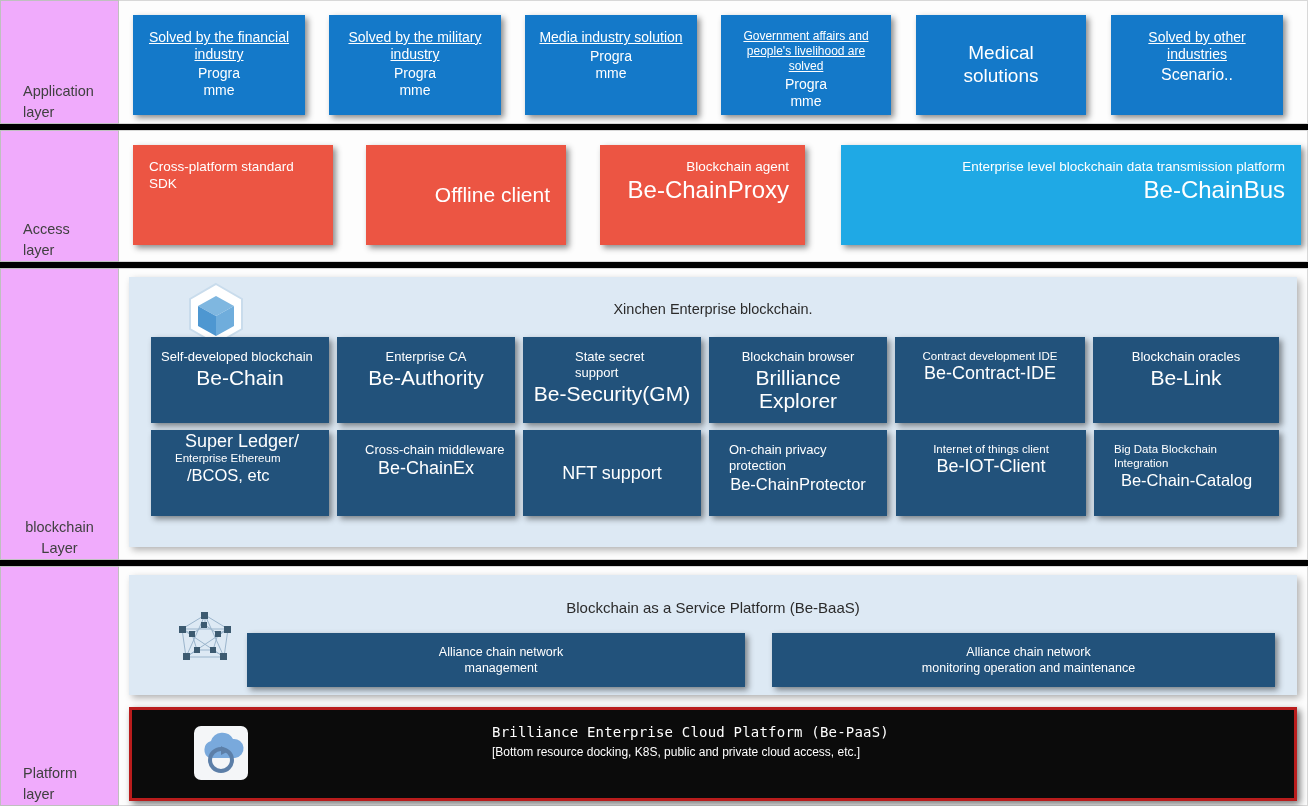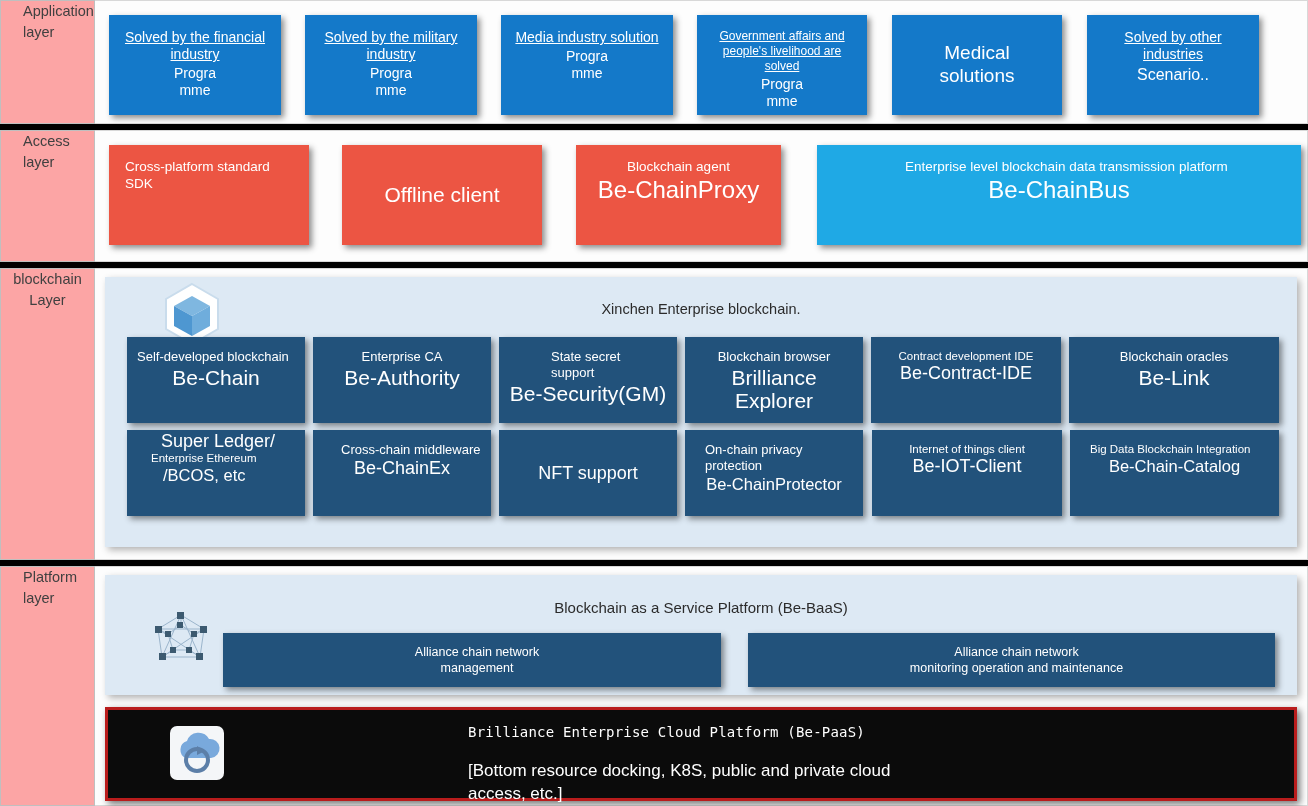--- a/index.html
+++ b/index.html
@@ -7,25 +7,25 @@
     width:1308px;height:806px;
     background:#000000;
     font-family:"Liberation Sans", sans-serif;
     overflow:hidden;
   }
   .canvas{position:relative;width:1308px;height:806px;background:#000;}
 
   
   .band{position:absolute;left:0;display:flex;}
   .label-cell{
-    width:95px;
-    background:#fca5a5;
+    width:119px;
+    background:#f0abfc;
     border:1px solid #BFBFBF;
     box-sizing:border-box;
-    display:flex;align-items:flex-start;
+    display:flex;align-items:flex-end;
     color:#404040;
     font-size:14.5px;
     line-height:1.45;
     padding-left:22px;
   }
   .label-cell.centered{justify-content:center;text-align:center;padding-left:0;}
   .content-cell{
     flex:1;
     background:#FDFDFD;
     border:1px solid #D8D8D8;
@@ -58,21 +58,21 @@
   }
   .app-card .sub{font-size:14px;line-height:1.22;text-align:center;text-decoration:underline;}
   .app-card .sub.tiny{font-size:12px;line-height:1.25;}
   .app-card .main{font-size:14px;line-height:1.2;text-align:center;margin-top:2px;}
   .app-card .main.big{font-size:19px;margin-top:0;}
   .app-card.centerbox{justify-content:center;padding-top:0;}
 
   
   #access-band{top:130px;height:132px;width:1308px;}
   .acc-row{position:absolute;inset:10px 6px 12px 14px;display:flex;}
-  .acc-card{height:100px;margin-top:4px;padding:14px 16px 0 16px;justify-content:flex-start;}
+  .acc-card{height:100px;margin-top:4px;padding:14px 16px 0 16px;justify-content:flex-start;align-items:flex-end;}
   .acc-card.red{background:#EC5543;}
   .acc-card.cyan{background:#1FA9E5;}
   .acc-card .sub{font-size:13.5px;line-height:1.25;text-align:left;}
   .acc-card .main{font-size:24px;line-height:1.15;text-align:center;}
   .acc-card.mid{justify-content:center;padding-top:0;}
   .acc-card.mid .main{font-size:21px;}
 
   
   #chain-band{top:268px;height:292px;width:1308px;}
   .chain-panel{
@@ -122,21 +122,21 @@
   .baas-card .sub{font-size:12.5px;line-height:1.3;text-align:center;}
   .paas-bar{
     position:absolute;left:10px;right:10px;top:140px;height:88px;
     background:#0B0B0B;
     border:3px solid #b91c1c;
     box-shadow:3px 3px 7px rgba(0,0,0,0.55);
   }
   .cloud-icon{position:absolute;left:62px;top:16px;width:54px;height:54px;background:#F4F6F8;border-radius:7px;}
   .paas-text{position:absolute;left:360px;top:14px;color:#FFFFFF;}
   .paas-title{font-family:"DejaVu Sans Mono", monospace;font-size:14px;letter-spacing:0.2px;}
-  .paas-sub{font-size:17px;line-height:1.35;margin-top:20px;max-width:440px;}
+  .paas-sub{font-size:12px;line-height:1.35;margin-top:4px;max-width:440px;}
 </style>
 </head>
 <body>
 
 <div class="canvas">
 
   <div class="band" id="app-band">
     <div class="label-cell">
       <div>
         <div>Application</div>

